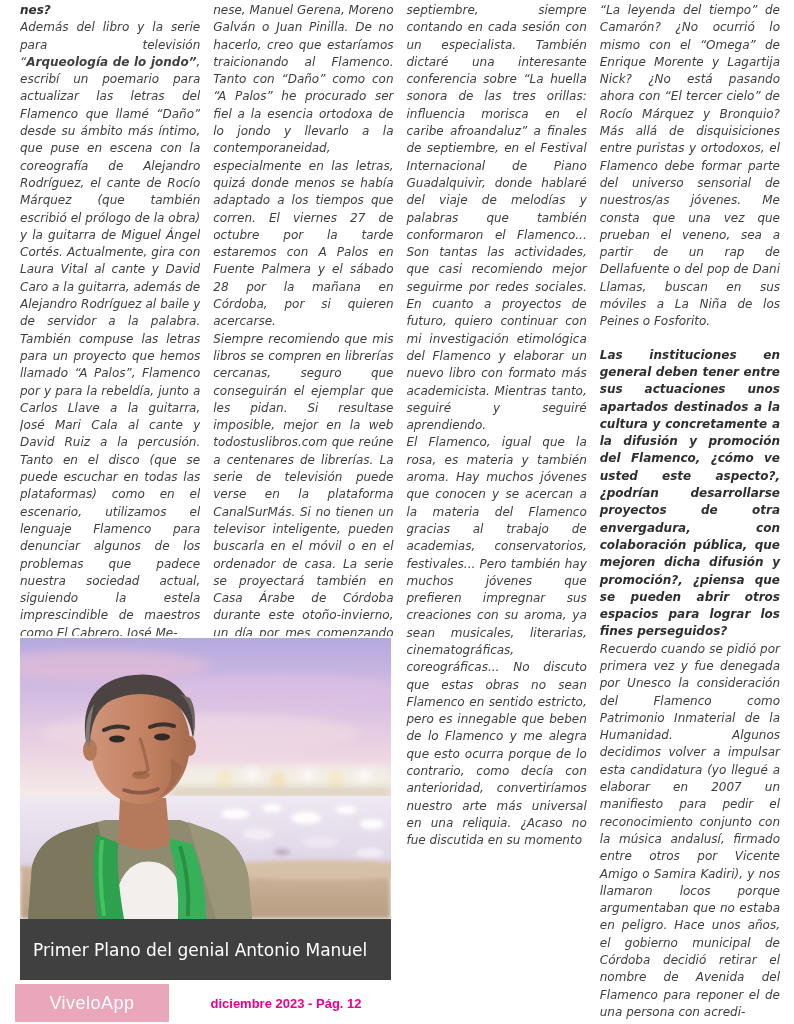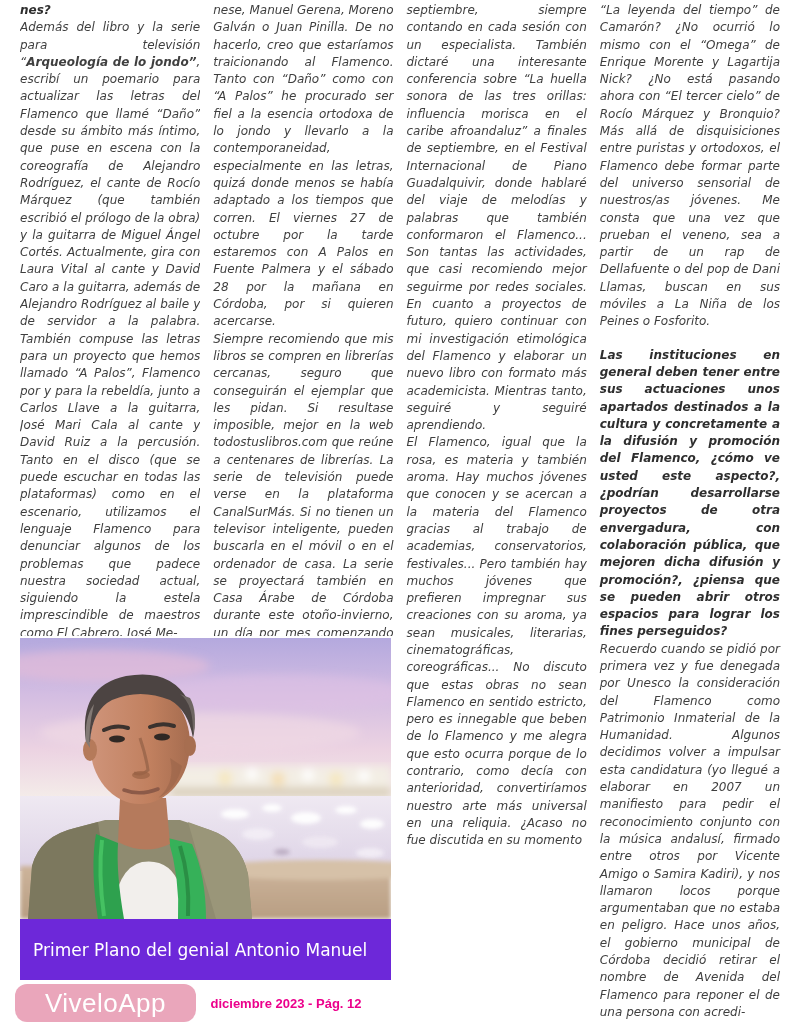--- a/index.html
+++ b/index.html
@@ -17,25 +17,24 @@
   .col p.question{font-weight:700;font-style:italic;color:#2e2e2e;}
   .col p.gap{margin-top:16px;font-style:italic;}
   .col span.b{font-weight:700;}
   .photo-wrap{position:absolute;left:20px;top:638px;width:371px;}
   .photo-wrap svg{display:block;width:371px;height:281px;}
   .caption{
     height:61px;display:flex;align-items:center;
     color:#ffffff;font-size:17px;padding-left:13px;box-sizing:border-box;
   }
   .footer-logo{
-    position:absolute;left:15px;top:984px;width:181px;height:38px;
+    position:absolute;left:15px;top:984px;width:154px;height:38px;
     display:flex;align-items:center;justify-content:center;
-    font-family:"Liberation Sans",sans-serif;font-size:26px;letter-spacing:0.5px;
+    font-family:"Liberation Sans",sans-serif;font-size:18px;letter-spacing:0.5px;
     color:#ffffff;
-    border-radius:12px;
   }
   .footer-date{
     position:absolute;left:170px;top:984px;width:232px;height:38px;
     display:flex;align-items:center;justify-content:center;
     font-family:"Liberation Sans",sans-serif;font-weight:700;font-size:13px;
   }
 </style>
 </head>
 <body>
 
@@ -158,21 +157,21 @@
         <ellipse cx="142" cy="99" rx="8" ry="3.4" fill="#2f2824"></ellipse>
 
         <path d="M 120 100 Q 126 118 128 132 Q 122 138 114 135" stroke="#a06a4e" stroke-width="3" fill="none"></path>
         <ellipse cx="121" cy="137" rx="9" ry="4" fill="#9a6244" opacity="0.7"></ellipse>
 
         <path d="M 104 152 Q 120 158 138 151" stroke="#8c5a48" stroke-width="3.5" fill="none" stroke-linecap="round"></path>
 
         <path d="M 150 120 Q 156 145 138 160 Q 156 152 162 128 Z" fill="#9a6449" opacity="0.6"></path>
       </g>
     </svg>
-    <div class="caption" style="background: #6d28d9; color: rgb(255, 255, 255);">
+    <div class="caption" style="background: #404040; color: rgb(255, 255, 255);">
       <span>Primer Plano del genial Antonio Manuel</span>
     </div>
   </div>
 
   <div class="footer-logo" style="background: rgb(234, 166, 187); color: rgb(255, 255, 255);">
     <span>ViveloApp</span>
   </div>
   <div class="footer-date" style="color: rgb(236, 0, 140);">diciembre 2023 - Pág. 12</div>
 
 </div>

